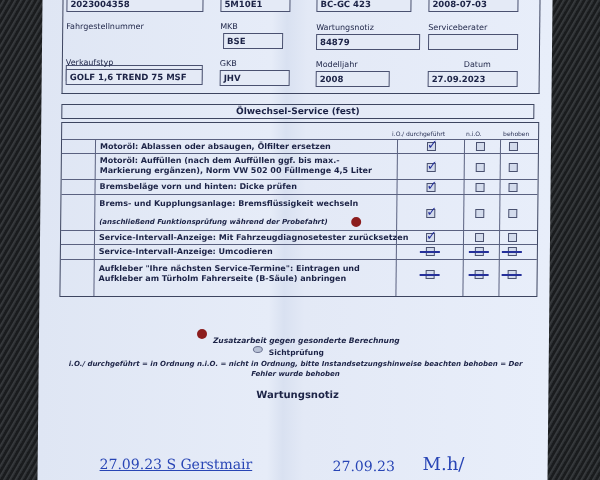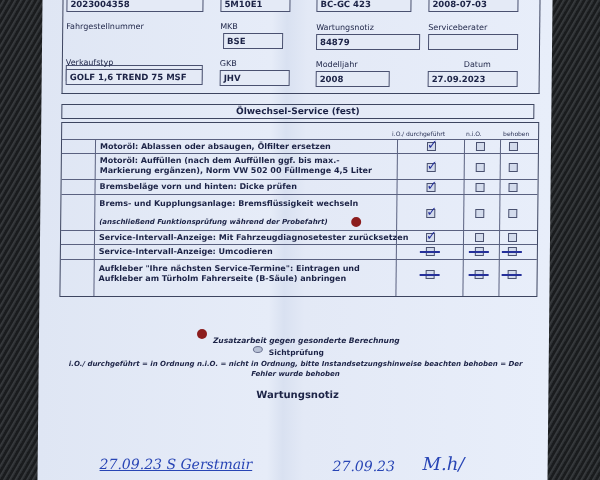--- a/index.html
+++ b/index.html
@@ -37,21 +37,21 @@
     .row { position: absolute; left: 0; right: 0; border-top: 1px solid #5a6180; }
     .row-text { position: absolute; left: 38px; font-size: 8px; font-weight: bold; line-height: 10px; color: #1c2346; }
     .vline { position: absolute; top: 0; bottom: 0; border-left: 1px solid #5a6180; }
     .cb {
       position: absolute; width: 9px; height: 9px; border: 1px solid #4a5170; background: #d3dbec;
     }
     .check { position: absolute; color: #25309a; font-size: 13px; font-weight: bold; line-height: 10px; }
     .strike { position: absolute; height: 1.5px; width: 20px; background: #25309a; }
     .red-dot { position: absolute; width: 10px; height: 10px; border-radius: 50%; background: #8c1d1d; }
     .legend { position: absolute; font-size: 7.5px; font-style: italic; font-weight: bold; color: #1c2346; }
-    .hand { position: absolute; font-family: "DejaVu Serif", serif; font-style: italic; color: #2845b5; font-size: 14px; }
+    .hand { position: absolute; font-family: "DejaVu Serif", serif; color: #2845b5; font-size: 14px; }
   </style>
 </head>
 <body>
 
 <div class="paper">
 
   <div class="header-box">
 
     <div class="field-box" style="left:3px;top:-2px;width:137px;">2023004358</div>
     <div class="field-box" style="left:157px;top:-2px;width:70px;">5M10E1</div>

